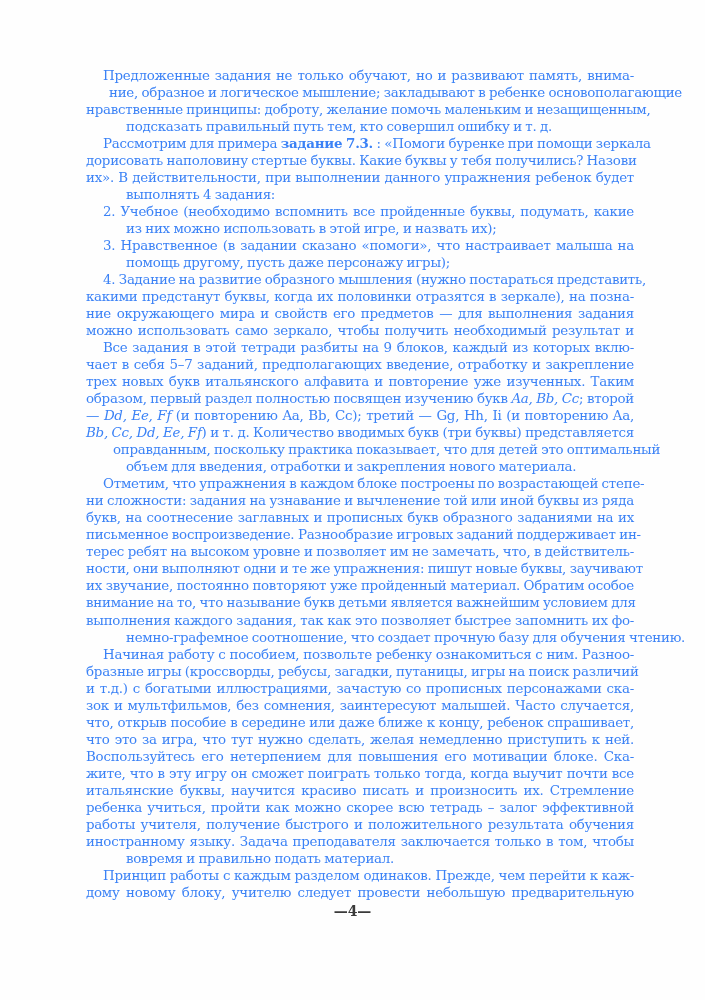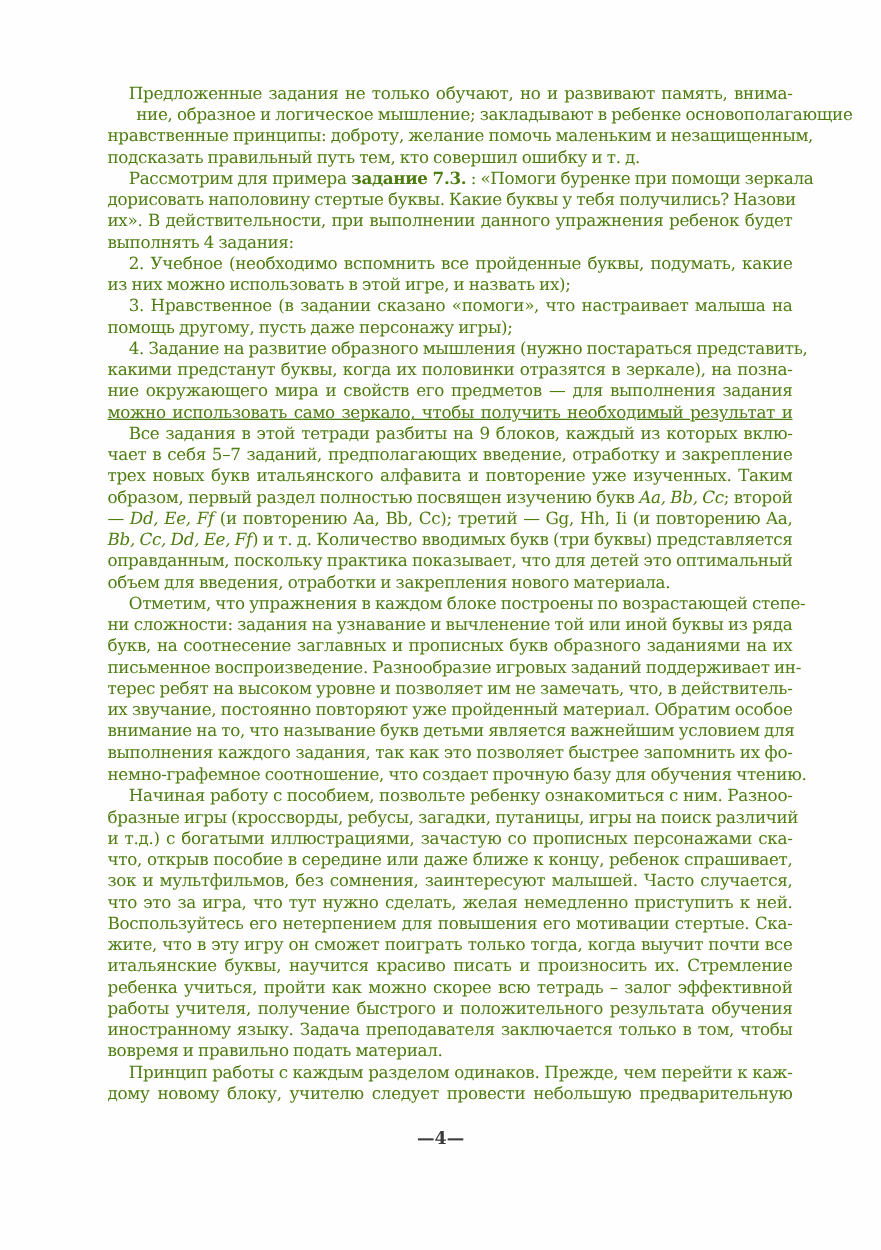--- a/index.html
+++ b/index.html
@@ -3,29 +3,29 @@
   <meta charset="utf-8">
   <style>
     html, body { margin: 0; padding: 0; background: #ffffff; }
     body { width: 705px; height: 1000px; position: relative; overflow: hidden; }
     .page {
       position: absolute; left: 0; top: 0; width: 705px; height: 1000px; background: #fefefe;
     }
     .text-block {
       position: absolute; left: 86px; top: 67px; width: 548px;
       font-family: "DejaVu Serif", "Liberation Serif", serif;
-      font-size: 13.4px; color: #4d7c0f;
+      font-size: 13.4px; color: #3b82f6;
     }
     .line {
       height: 19.0px; line-height: 19.0px;
       white-space: nowrap; text-align: justify; text-align-last: justify;
       letter-spacing: -0.25px; word-spacing: -0.5px;
       overflow: visible;
     }
-    .line.last { text-align-last: left; }
+    .line.last { text-align-last: left; margin-left: 40px; }
     .line.indent { padding-left: 17px; }
     .line b { font-weight: bold; }
     .line i { font-style: italic; }
     .page-number {
       position: absolute; left: 0; width: 705px; top: 903px; text-align: center;
       font-family: "DejaVu Serif", "Liberation Serif", serif;
       font-size: 14px; font-weight: bold; color: #3a3a3a;
     }
   </style>
 </head>
@@ -41,45 +41,46 @@
       <div class="line" style="height: 17.0208px; line-height: 17.0208px;">дорисовать наполовину стертые буквы. Какие буквы у тебя получились? Назови</div>
       <div class="line" style="height: 17.0208px; line-height: 17.0208px;">их». В действительности, при выполнении данного упражнения ребенок будет</div>
       <div class="line last" style="height: 17.0208px; line-height: 17.0208px;">выполнять 4 задания:</div>
       <div class="line indent" style="height: 17.0208px; line-height: 17.0208px;">2. Учебное (необходимо вспомнить все пройденные буквы, подумать, какие</div>
       <div class="line last" style="height: 17.0208px; line-height: 17.0208px;">из них можно использовать в этой игре, и назвать их);</div>
       <div class="line indent" style="height: 17.0208px; line-height: 17.0208px;">3. Нравственное (в задании сказано «помоги», что настраивает малыша на</div>
       <div class="line last" style="height: 17.0208px; line-height: 17.0208px;">помощь другому, пусть даже персонажу игры);</div>
       <div class="line indent" style="height: 17.0208px; line-height: 17.0208px;">4. Задание на развитие образного мышления (нужно постараться представить,</div>
       <div class="line" style="height: 17.0208px; line-height: 17.0208px;">какими предстанут буквы, когда их половинки отразятся в зеркале), на позна-</div>
       <div class="line" style="height: 17.0208px; line-height: 17.0208px;">ние окружающего мира и свойств его предметов — для выполнения задания</div>
-      <div class="line" style="height: 17.0208px; line-height: 17.0208px; text-decoration: underline;">можно использовать само зеркало, чтобы получить необходимый результат и</div>
+      <div class="line" style="height: 17.0208px; line-height: 17.0208px;">можно использовать само зеркало, чтобы получить необходимый результат и</div>
       <div class="line indent" style="height: 17.0208px; line-height: 17.0208px;">Все задания в этой тетради разбиты на 9 блоков, каждый из которых вклю-</div>
       <div class="line" style="height: 17.0208px; line-height: 17.0208px;">чает в себя 5–7 заданий, предполагающих введение, отработку и закрепление</div>
       <div class="line" style="height: 17.0208px; line-height: 17.0208px;">трех новых букв итальянского алфавита и повторение уже изученных. Таким</div>
       <div class="line" style="height: 17.0208px; line-height: 17.0208px;">образом, первый раздел полностью посвящен изучению букв <i>Aa, Bb, Cc</i>; второй</div>
       <div class="line" style="height: 17.0208px; line-height: 17.0208px;">— <i>Dd, Ee, Ff</i> (и повторению Aa, Bb, Cc); третий — Gg, Hh, Ii (и повторению Aa,</div>
       <div class="line" style="height: 17.0208px; line-height: 17.0208px;"><i>Bb, Cc, Dd, Ee, Ff</i>) и т. д. Количество вводимых букв (три буквы) представляется</div>
-      <div class="line" style="height: 17.0208px; line-height: 17.0208px;">оправданным, поскольку практика показывает, что для детей это оптимальный</div>
+      <div class="line" style="height: 17.0208px; line-height: 17.0208px; margin-left: 27px;">оправданным, поскольку практика показывает, что для детей это оптимальный</div>
       <div class="line last" style="height: 17.0208px; line-height: 17.0208px;">объем для введения, отработки и закрепления нового материала.</div>
       <div class="line indent" style="height: 17.0208px; line-height: 17.0208px;">Отметим, что упражнения в каждом блоке построены по возрастающей степе-</div>
       <div class="line" style="height: 17.0208px; line-height: 17.0208px;">ни сложности: задания на узнавание и вычленение той или иной буквы из ряда</div>
       <div class="line" style="height: 17.0208px; line-height: 17.0208px;">букв, на соотнесение заглавных и прописных букв образного заданиями на их</div>
       <div class="line" style="height: 17.0208px; line-height: 17.0208px;">письменное воспроизведение. Разнообразие игровых заданий поддерживает ин-</div>
       <div class="line" style="height: 17.0208px; line-height: 17.0208px;">терес ребят на высоком уровне и позволяет им не замечать, что, в действитель-</div>
+      <div class="line" style="height: 17.0208px; line-height: 17.0208px;">ности, они выполняют одни и те же упражнения: пишут новые буквы, заучивают</div>
       <div class="line" style="height: 17.0208px; line-height: 17.0208px;">их звучание, постоянно повторяют уже пройденный материал. Обратим особое</div>
       <div class="line" style="height: 17.0208px; line-height: 17.0208px;">внимание на то, что называние букв детьми является важнейшим условием для</div>
       <div class="line" style="height: 17.0208px; line-height: 17.0208px;">выполнения каждого задания, так как это позволяет быстрее запомнить их фо-</div>
       <div class="line last" style="height: 17.0208px; line-height: 17.0208px;">немно-графемное соотношение, что создает прочную базу для обучения чтению.</div>
       <div class="line indent" style="height: 17.0208px; line-height: 17.0208px;">Начиная работу с пособием, позвольте ребенку ознакомиться с ним. Разноо-</div>
       <div class="line" style="height: 17.0208px; line-height: 17.0208px;">бразные игры (кроссворды, ребусы, загадки, путаницы, игры на поиск различий</div>
       <div class="line" style="height: 17.0208px; line-height: 17.0208px;">и т.д.) с богатыми иллюстрациями, зачастую со прописных персонажами ска-</div>
+      <div class="line" style="height: 17.0208px; line-height: 17.0208px;">зок и мультфильмов, без сомнения, заинтересуют малышей. Часто случается,</div>
       <div class="line" style="height: 17.0208px; line-height: 17.0208px;">что, открыв пособие в середине или даже ближе к концу, ребенок спрашивает,</div>
-      <div class="line" style="height: 17.0208px; line-height: 17.0208px;">зок и мультфильмов, без сомнения, заинтересуют малышей. Часто случается,</div>
       <div class="line" style="height: 17.0208px; line-height: 17.0208px;">что это за игра, что тут нужно сделать, желая немедленно приступить к ней.</div>
-      <div class="line" style="height: 17.0208px; line-height: 17.0208px;">Воспользуйтесь его нетерпением для повышения его мотивации стертые. Ска-</div>
+      <div class="line" style="height: 17.0208px; line-height: 17.0208px;">Воспользуйтесь его нетерпением для повышения его мотивации блоке. Ска-</div>
       <div class="line" style="height: 17.0208px; line-height: 17.0208px;">жите, что в эту игру он сможет поиграть только тогда, когда выучит почти все</div>
       <div class="line" style="height: 17.0208px; line-height: 17.0208px;">итальянские буквы, научится красиво писать и произносить их. Стремление</div>
       <div class="line" style="height: 17.0208px; line-height: 17.0208px;">ребенка учиться, пройти как можно скорее всю тетрадь – залог эффективной</div>
       <div class="line" style="height: 17.0208px; line-height: 17.0208px;">работы учителя, получение быстрого и положительного результата обучения</div>
       <div class="line" style="height: 17.0208px; line-height: 17.0208px;">иностранному языку. Задача преподавателя заключается только в том, чтобы</div>
       <div class="line last" style="height: 17.0208px; line-height: 17.0208px;">вовремя и правильно подать материал.</div>
       <div class="line indent" style="height: 17.0208px; line-height: 17.0208px;">Принцип работы с каждым разделом одинаков. Прежде, чем перейти к каж-</div>
       <div class="line" style="height: 17.0208px; line-height: 17.0208px;">дому новому блоку, учителю следует провести небольшую предварительную</div>
     </div>
   <div class="page-number">—4—</div>

